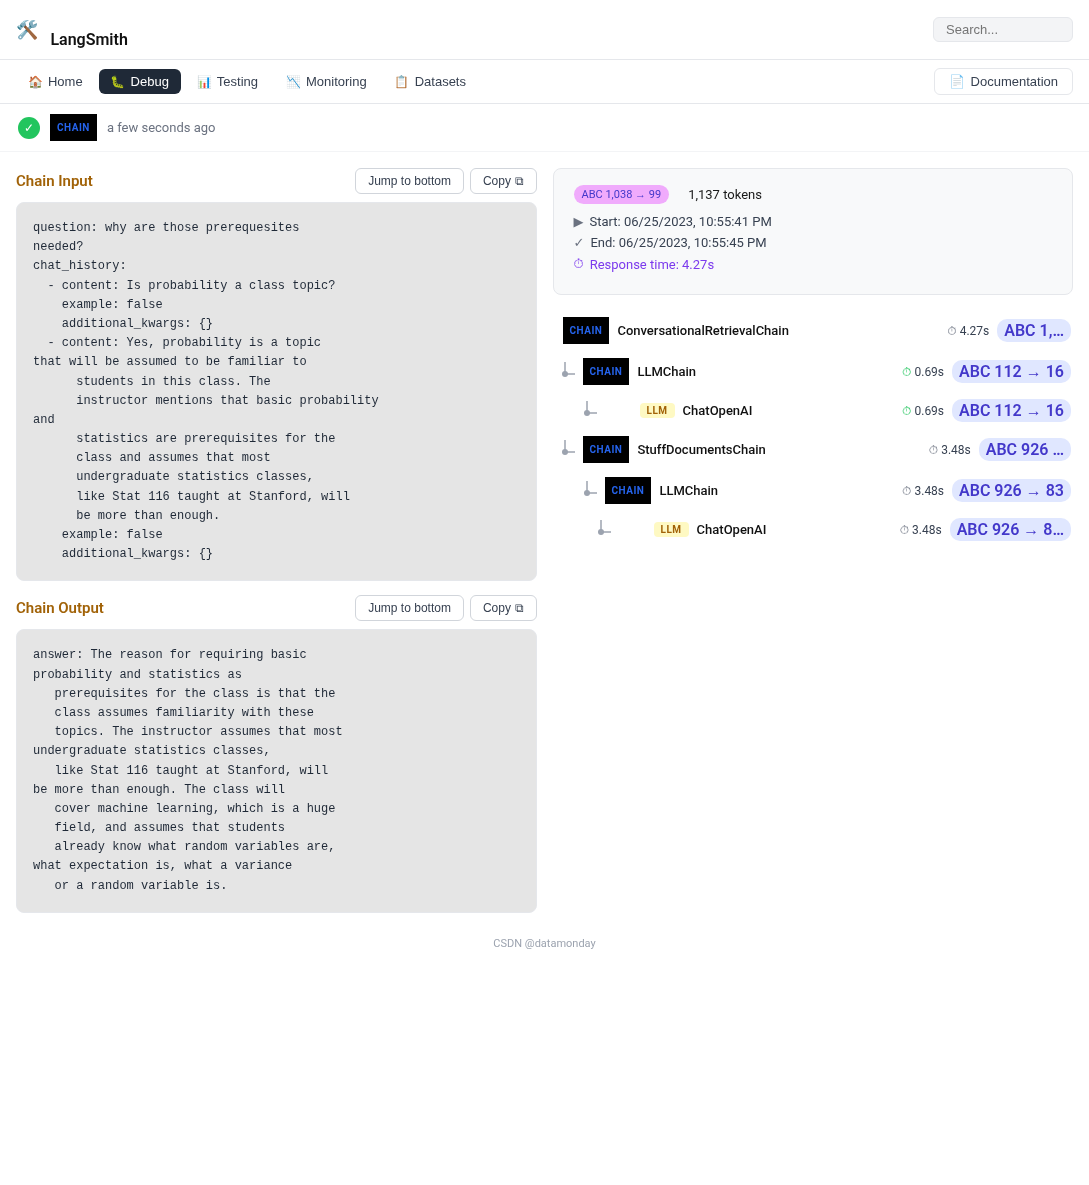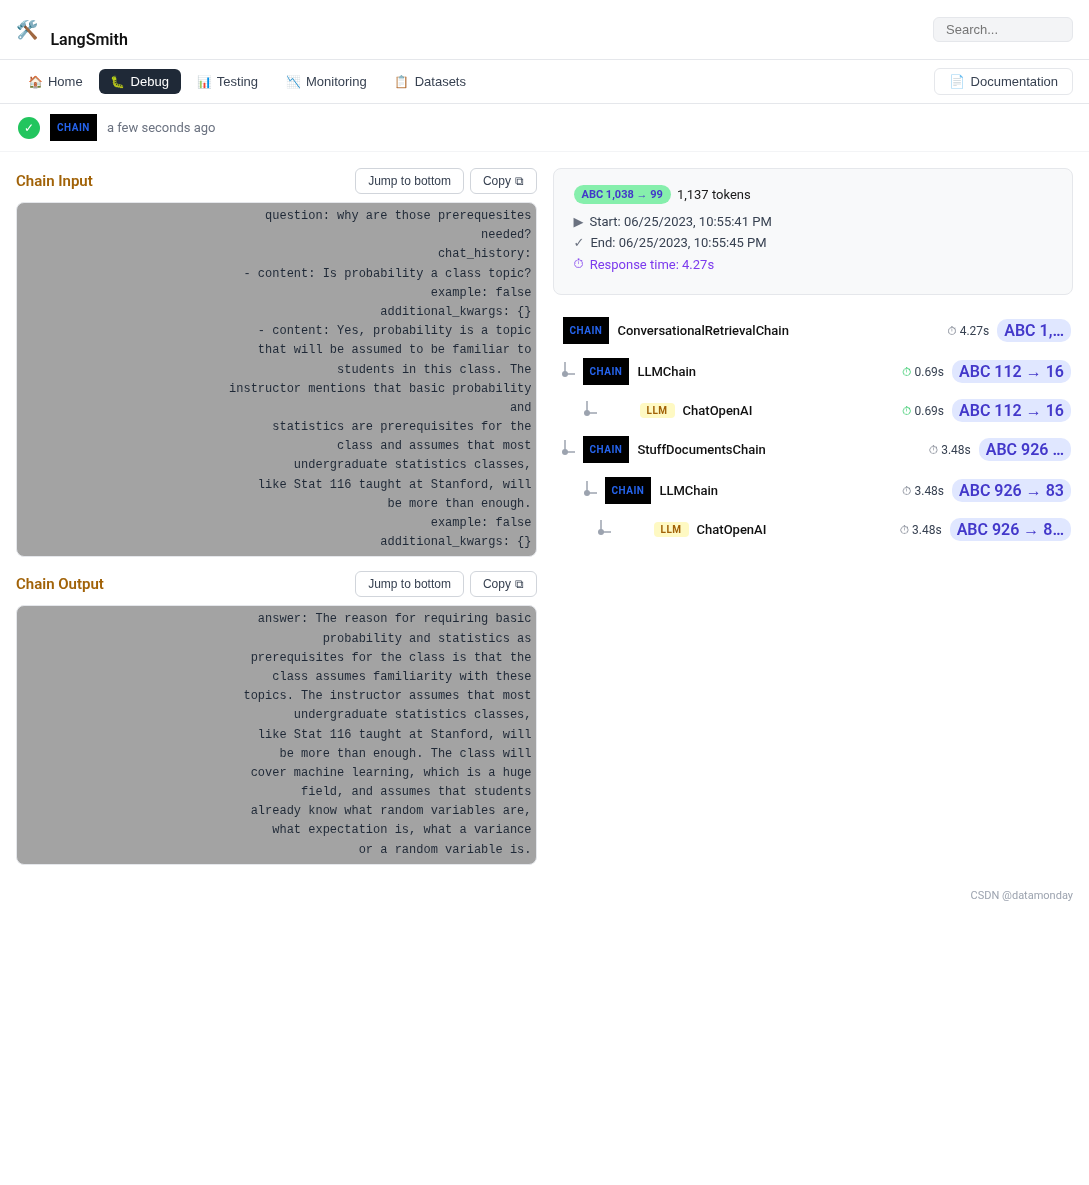--- a/index.html
+++ b/index.html
@@ -157,59 +157,58 @@
       border-radius: 6px;
       background: #fff;
       font-size: 12px;
       cursor: pointer;
       color: #374151;
       font-weight: 500;
     }
 
     
     .code-block {
-      background: #a3a3a3;
+      background: #e5e5e5;
       border: 1px solid #e5e7eb;
       border-radius: 8px;
-      padding: 4px;
+      padding: 16px;
       font-family: 'Courier New', Courier, monospace;
       font-size: 12px;
       line-height: 1.6;
       color: #1f2937;
       overflow-x: auto;
       max-height: 460px;
       overflow-y: auto;
       white-space: pre;
-      text-align: right;
     }
 
     
     .right-col {
       display: flex;
       flex-direction: column;
       gap: 18px;
     }
 
     
     .run-stats-box {
       background: #f8f9fa;
       border: 1px solid #e5e7eb;
       border-radius: 8px;
       padding: 16px 20px;
     }
     .token-badge {
       display: inline-flex;
       align-items: center;
-      background: #86efac;
+      background: #f0abfc;
       color: #4338ca;
       font-size: 11px;
-      font-weight: 700;
+      font-weight: 400;
       padding: 3px 8px;
       border-radius: 12px;
-      margin-right: 6px;
+      margin-right: 19px;
     }
     .token-row {
       display: flex;
       align-items: center;
       margin-bottom: 10px;
       font-size: 13px;
     }
     .stat-row {
       display: flex;
       align-items: center;
@@ -258,21 +257,21 @@
     
     .run-line {
       display: flex;
       align-items: center;
       gap: 8px;
       padding: 4px 2px;
       font-size: 13px;
     }
 
     .footer-credit {
-      text-align: right;
+      text-align: center;
       padding: 8px 16px;
       font-size: 11px;
       color: #9ca3af;
     }
 
     .response-time-link {
       color: #7c3aed;
       font-size: 13px;
     }
   </style>

